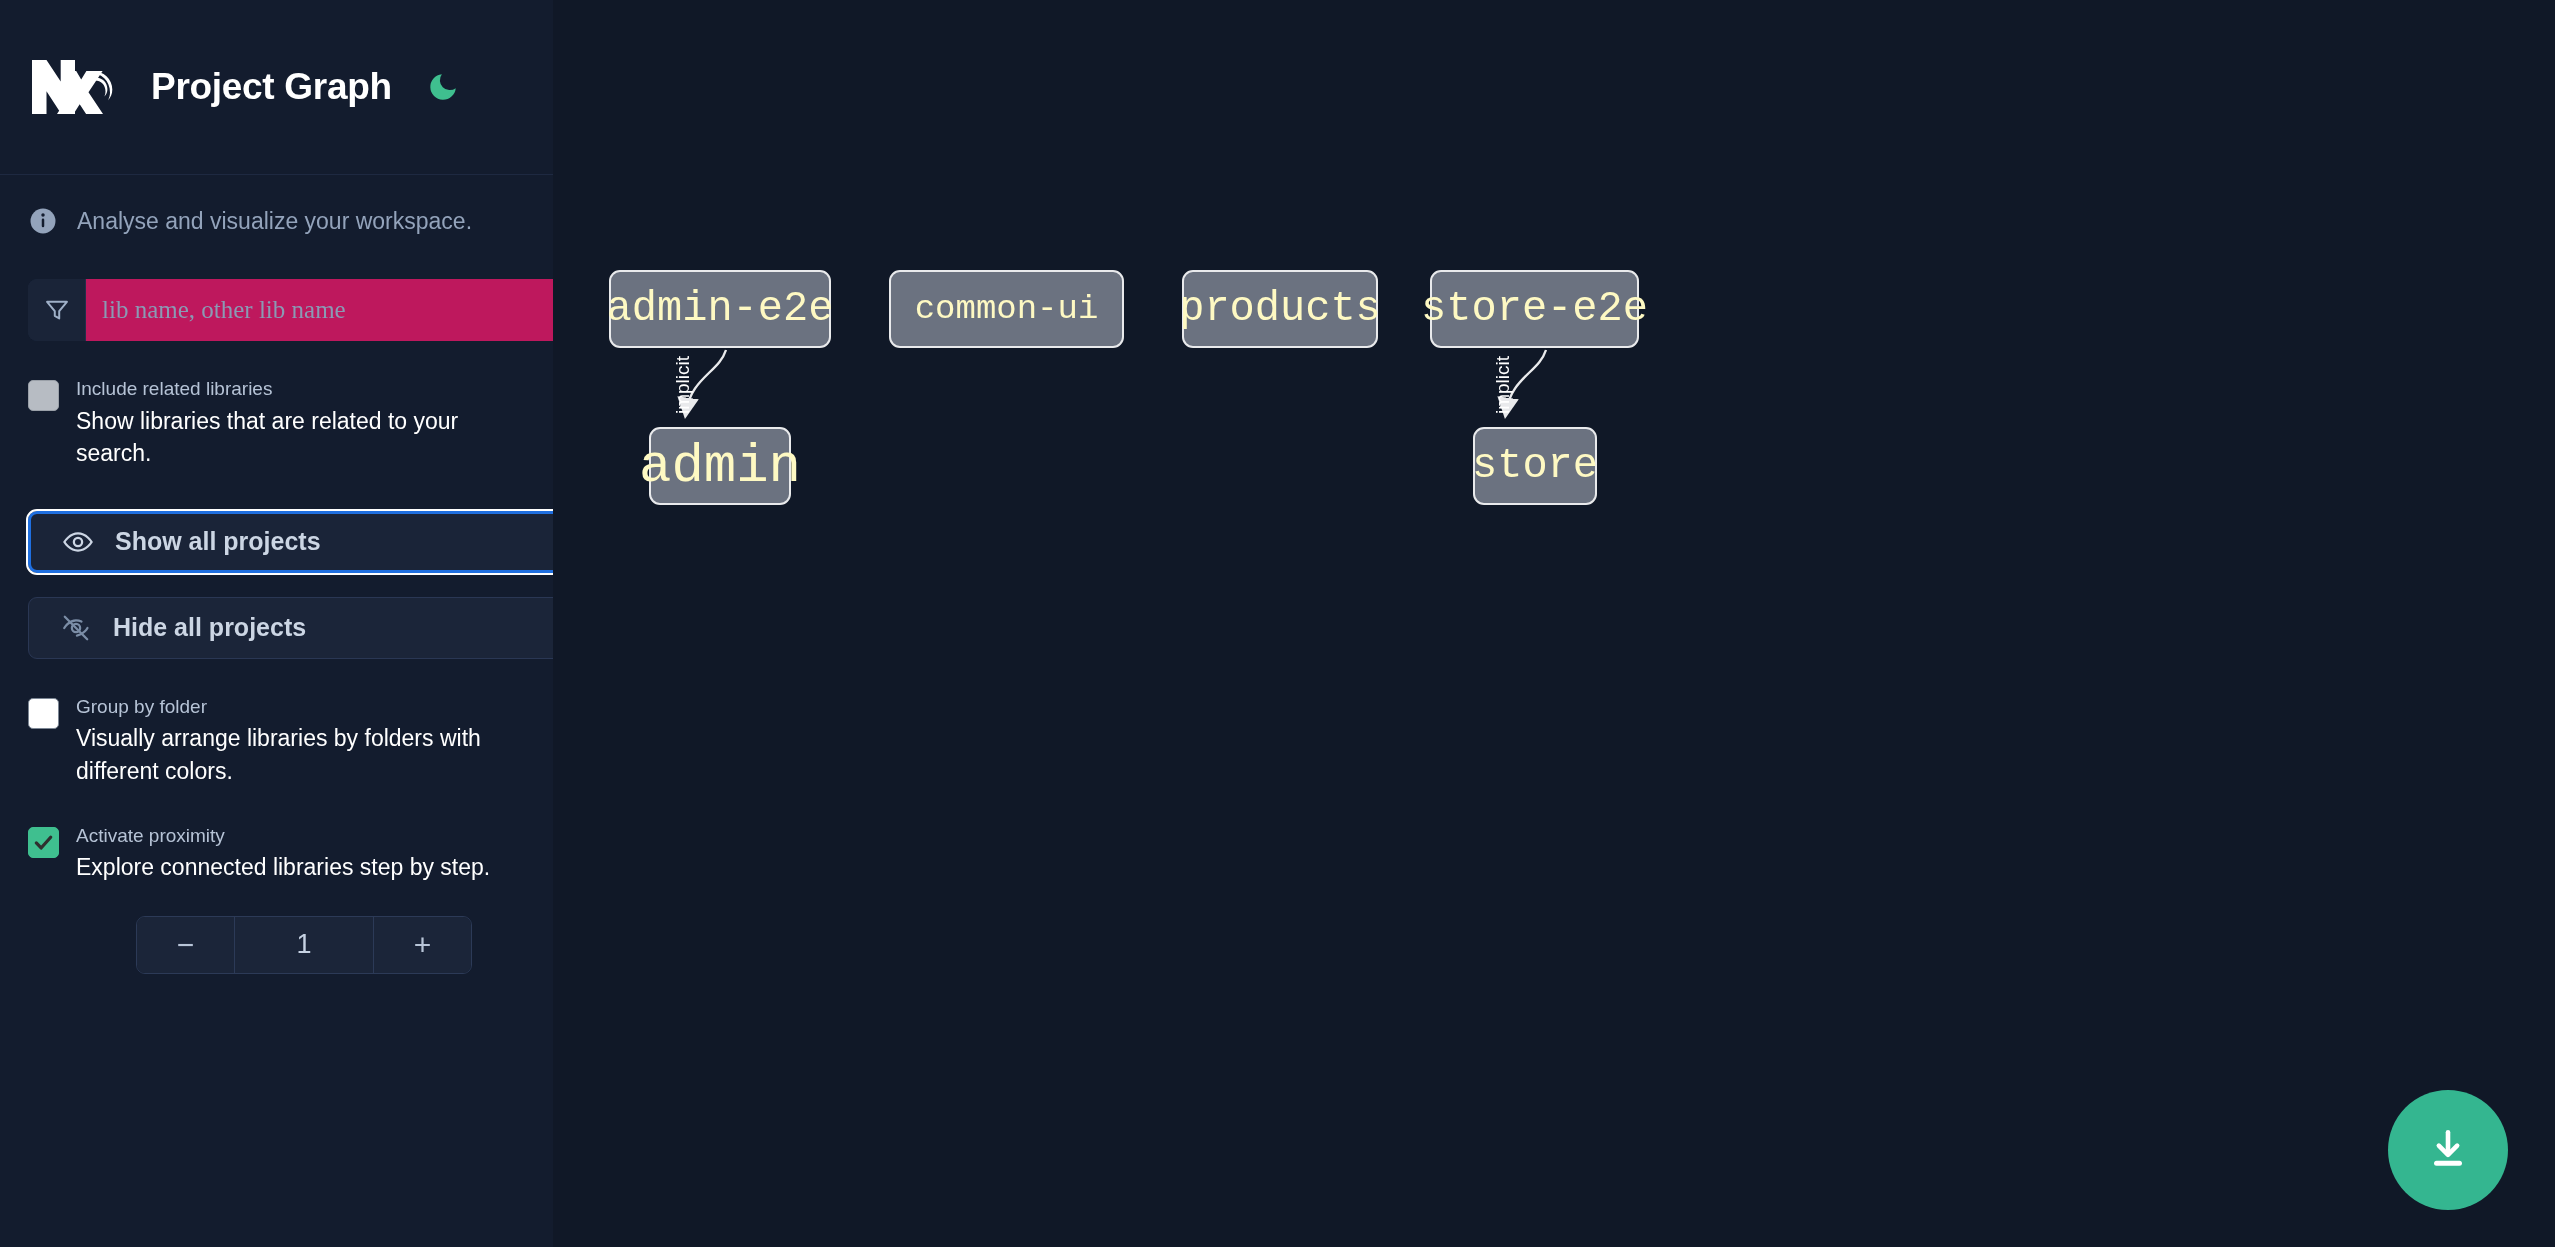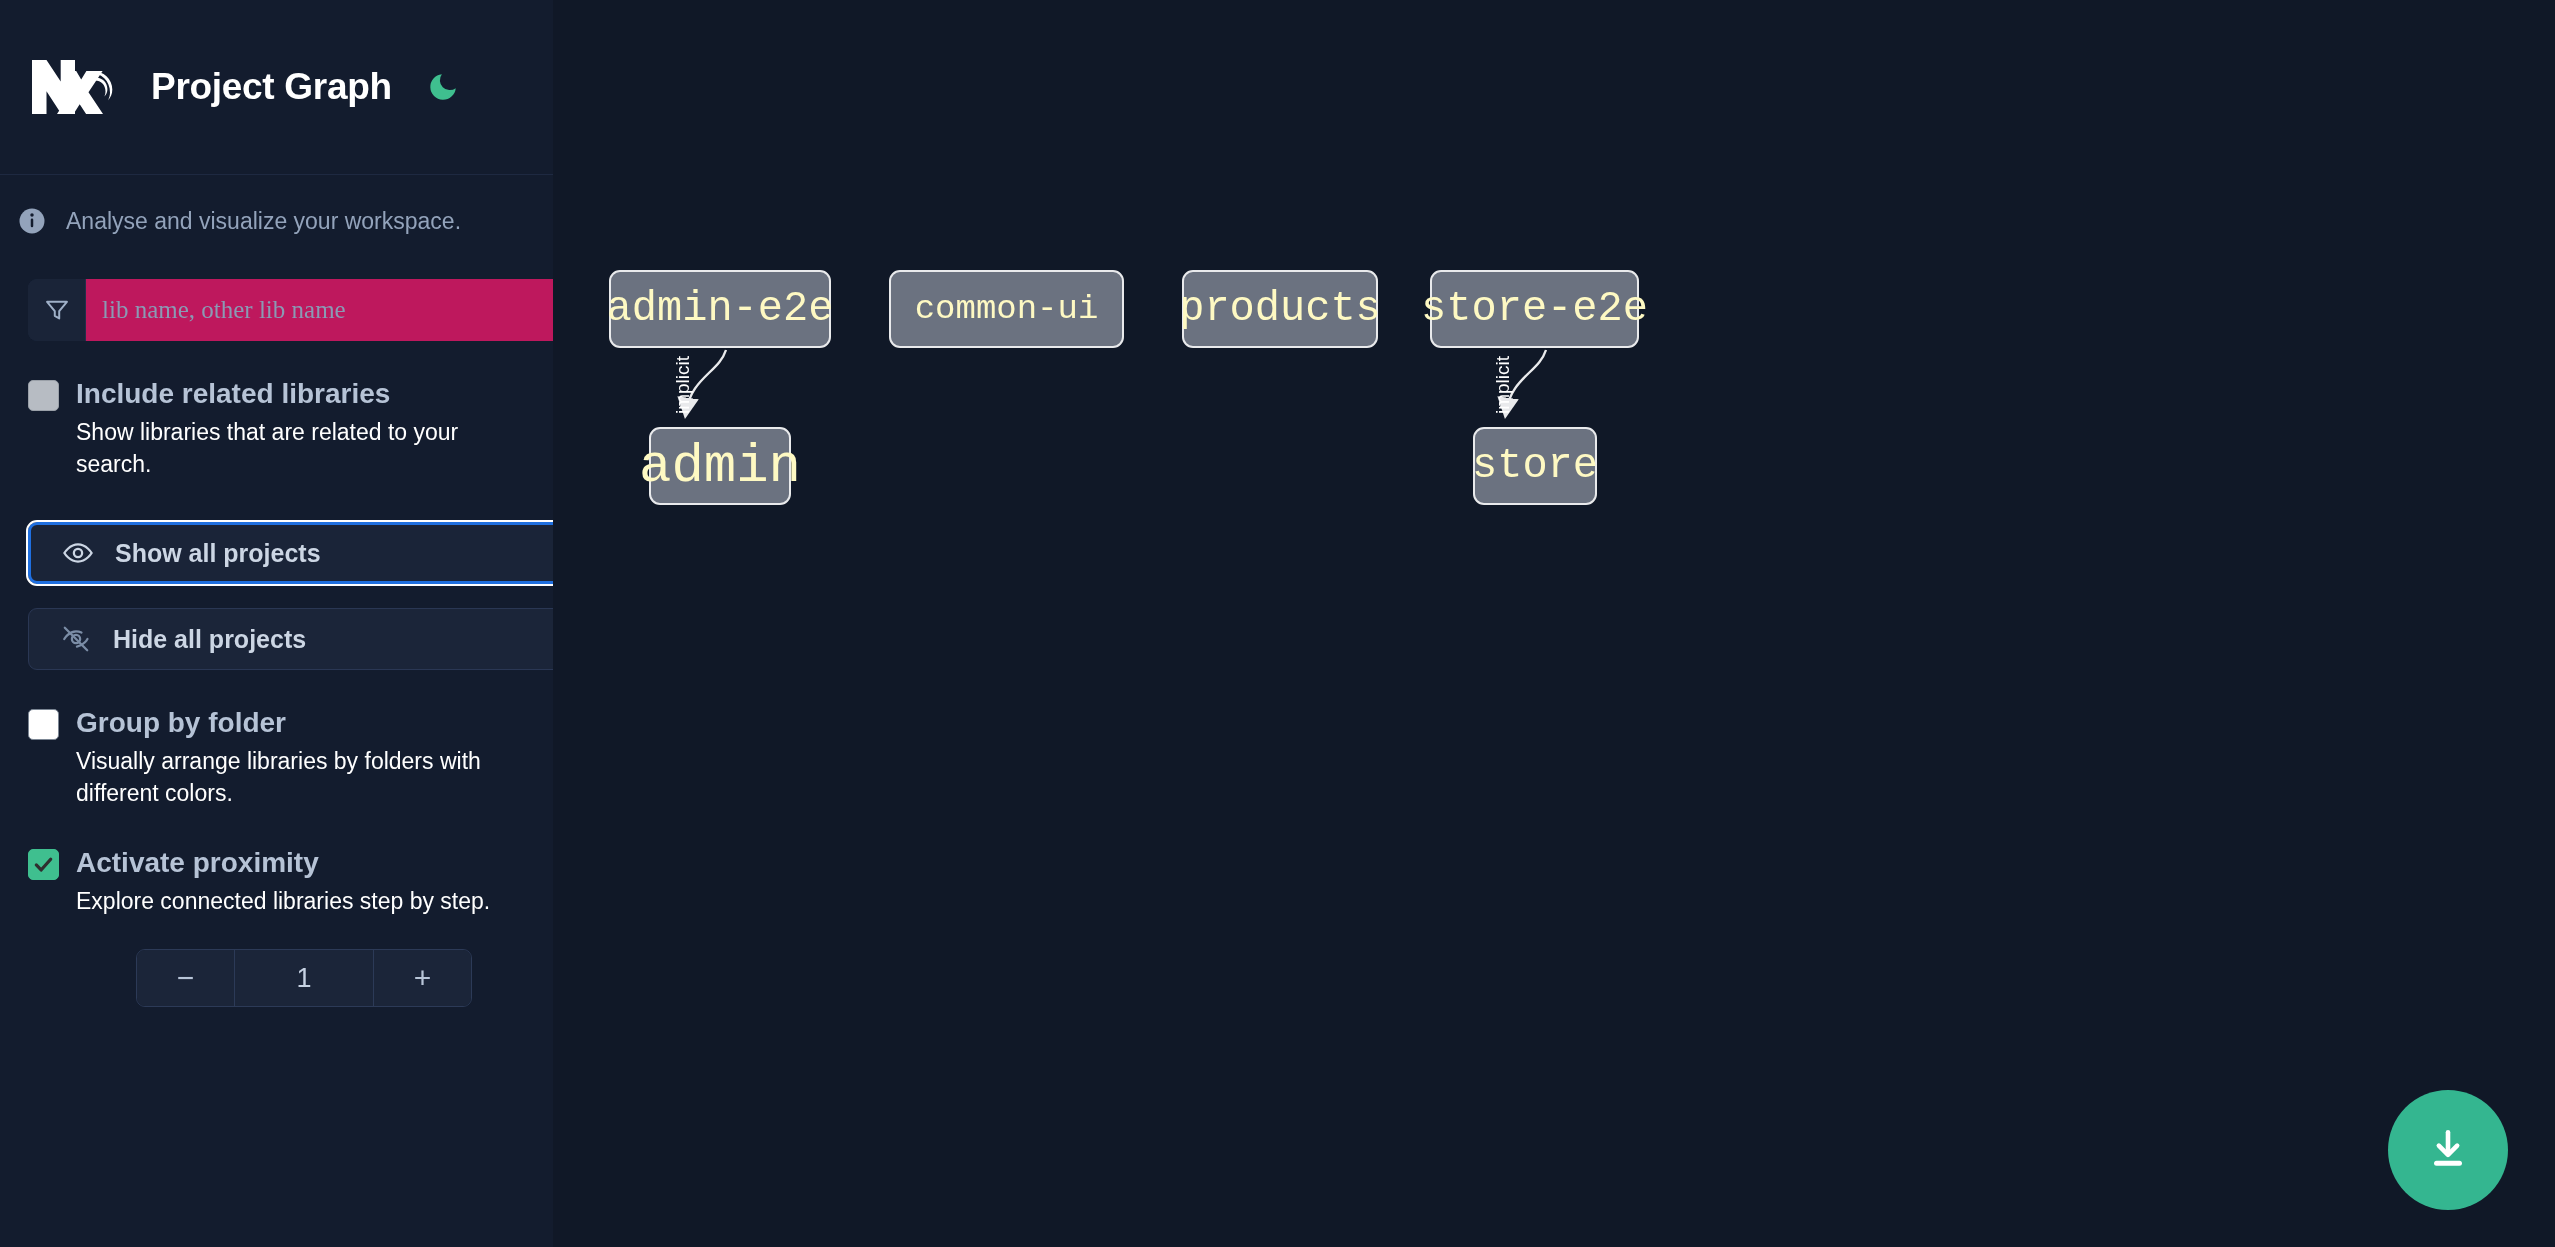--- a/index.html
+++ b/index.html
@@ -71,21 +71,21 @@
     display: flex;
     align-items: center;
     justify-content: center;
     cursor: pointer;
   }
 
   
   #info-row {
     display: flex;
     align-items: center;
-    padding: 0 17px;
+    padding: 0 28px;
     height: 92px;
     text-align: right;
   }
   #info-icon {
     width: 30px; height: 30px;
     flex: 0 0 30px;
     margin-right: 19px;
   }
   #info-text {
     font-size: 23px;
@@ -149,22 +149,22 @@
     border: 1px solid #7b8694;
   }
   .cb-checked {
     background: #3fbf8f;
     border: 1px solid #3fbf8f;
   }
   .cb-checked svg { position: absolute; left: 3px; top: 3px; }
 
   .opt-texts { flex: 1 1 auto; }
   .opt-title {
-    font-size: 28px;
-    font-weight: 700;
+    font-size: 19px;
+    font-weight: 400;
     color: #b6c3d6;
     line-height: 1.24;
   }
   .opt-desc {
     font-size: 23px;
     color: #ffffff;
     line-height: 1.42;
     margin-top: 4px;
     max-width: 452px;
   }

